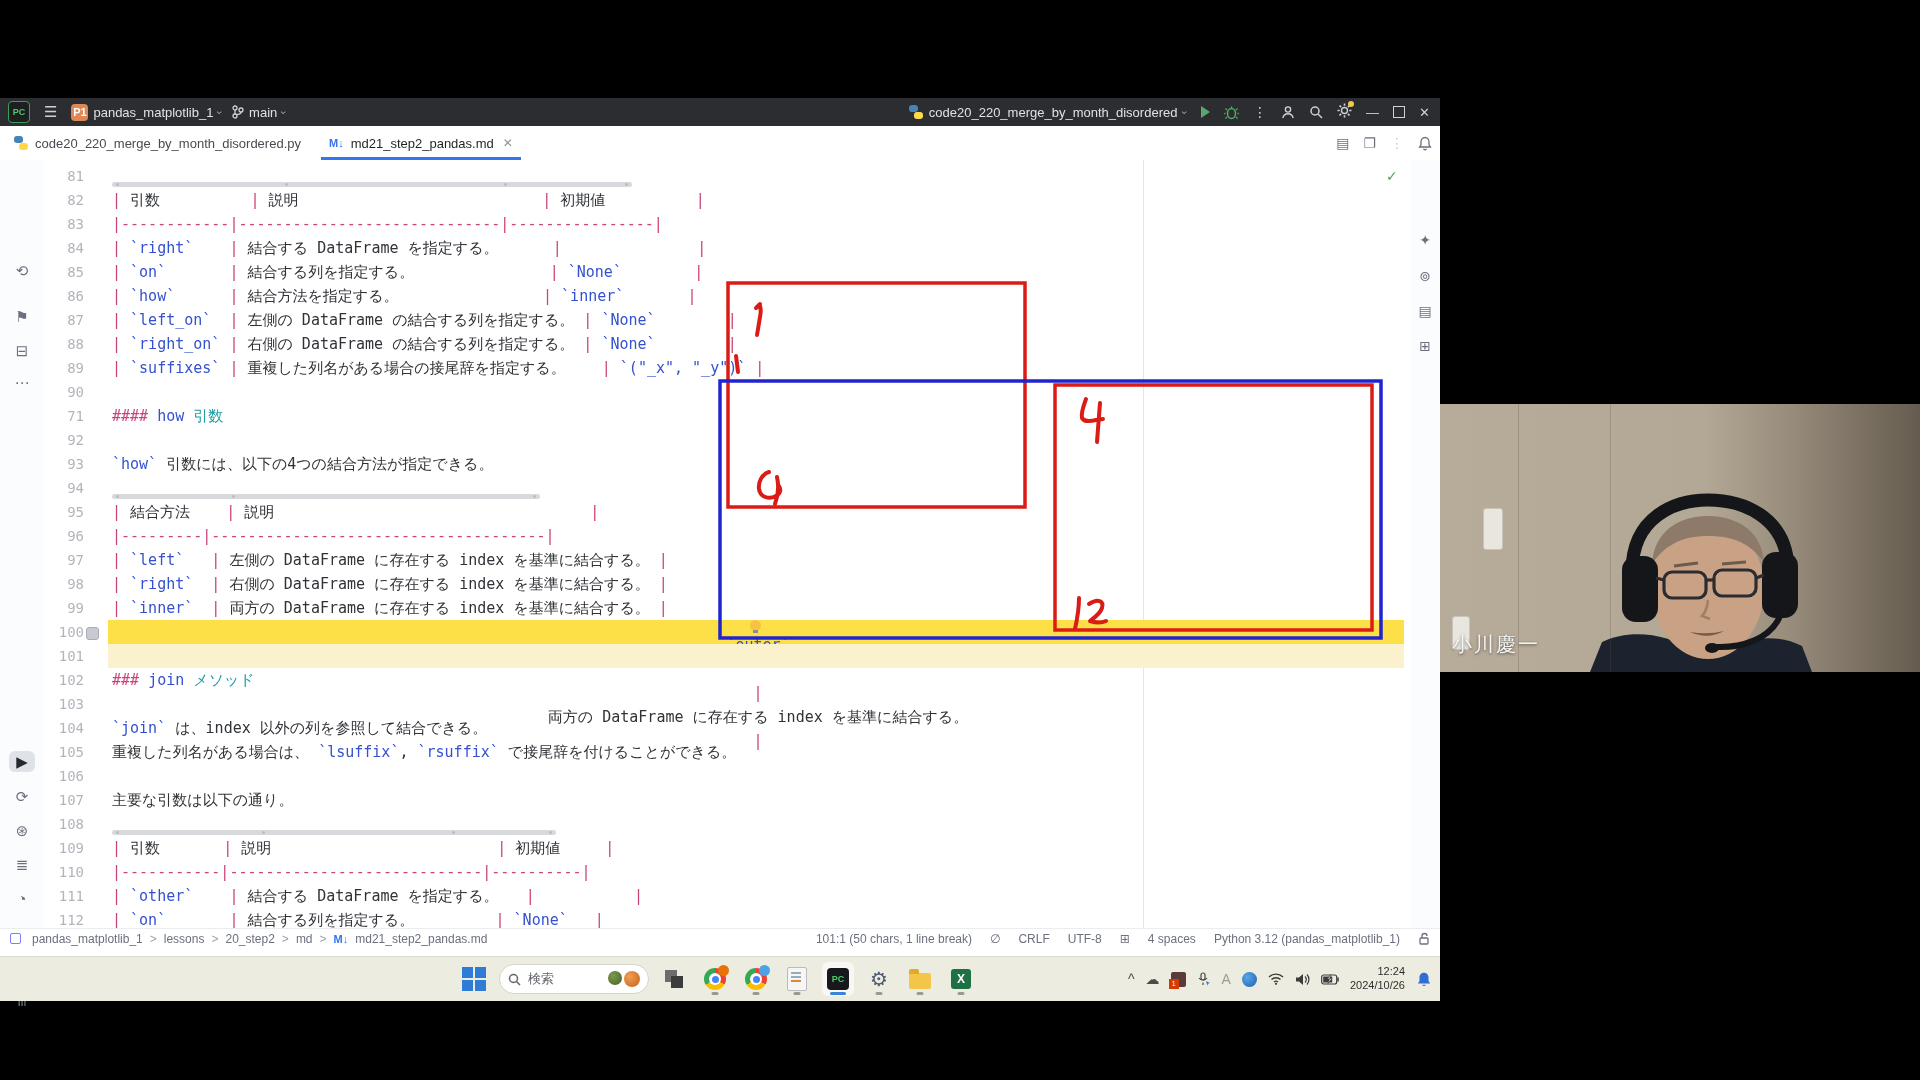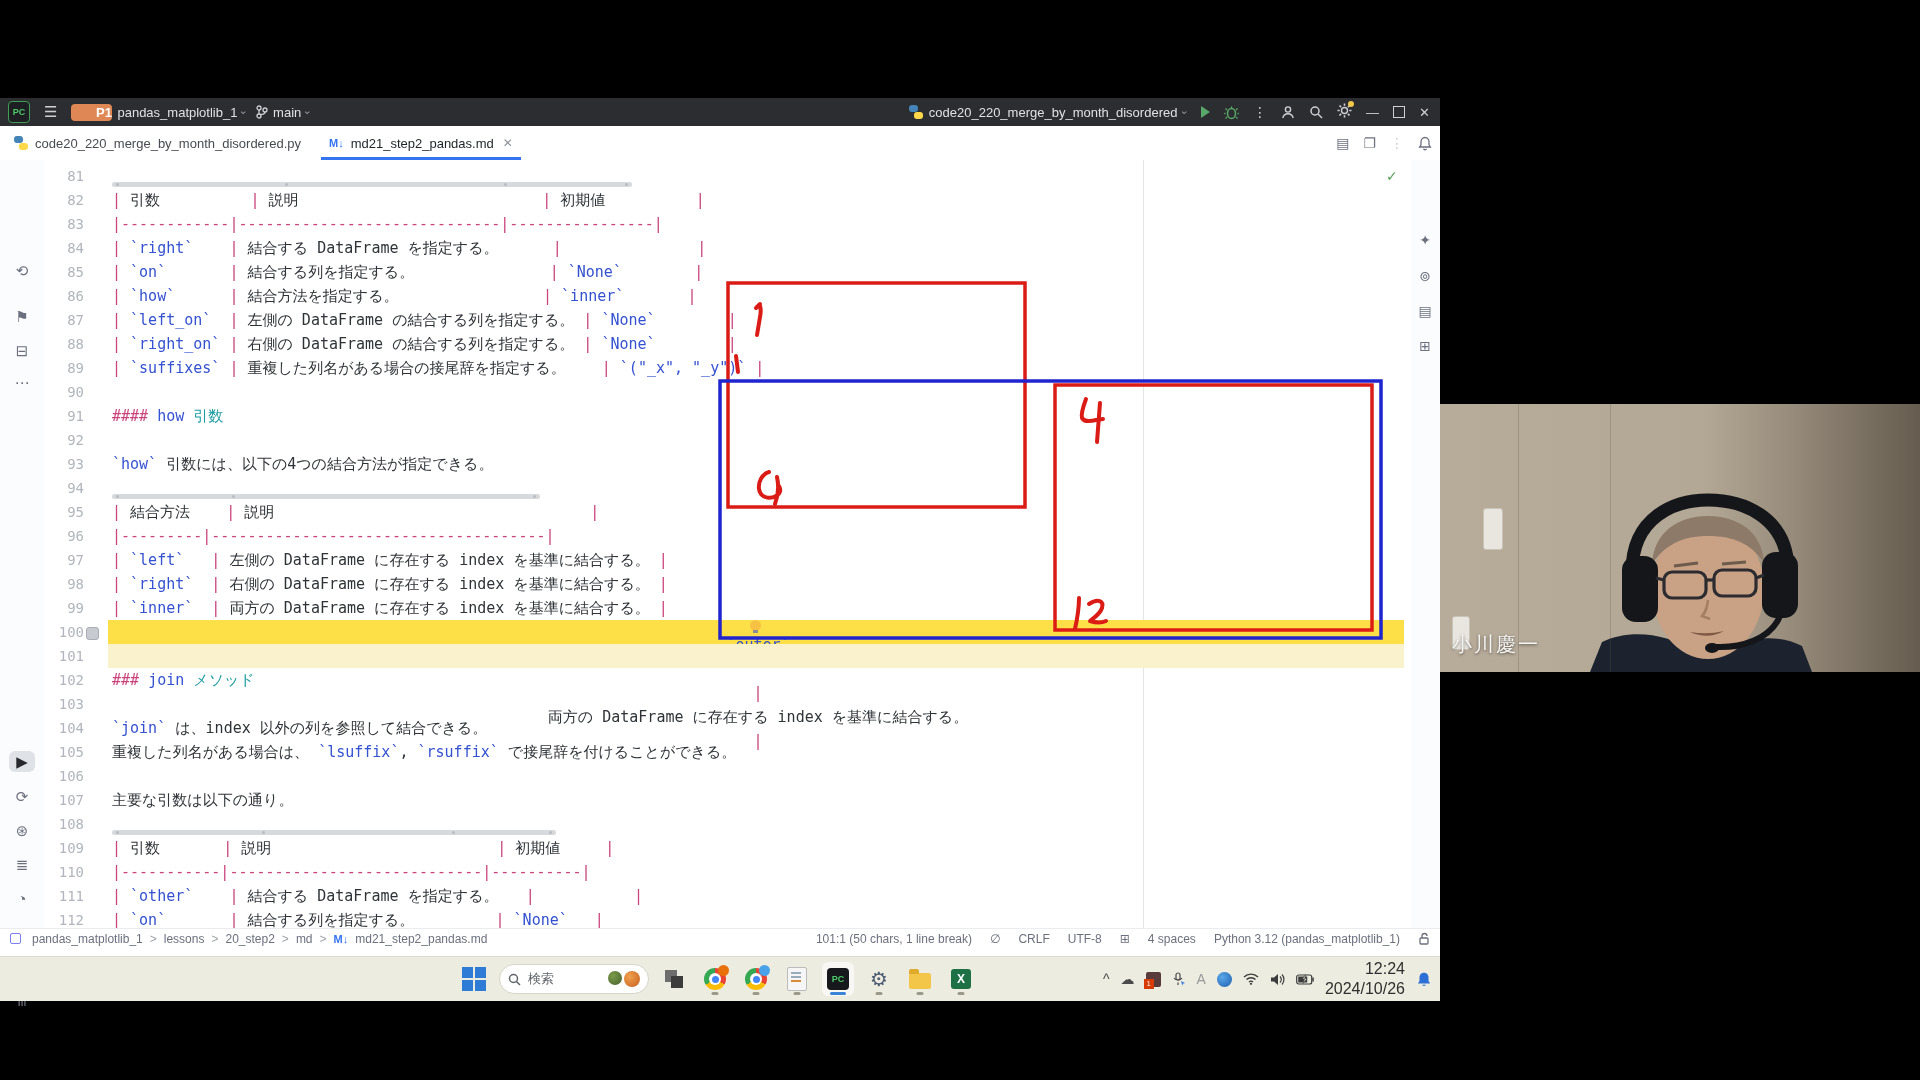--- a/index.html
+++ b/index.html
@@ -7,22 +7,22 @@
          font-family:"Liberation Sans","DejaVu Sans",sans-serif;}
   
   #share{position:absolute;left:0;top:98px;width:1440px;height:894px;background:#fff;}
   
   .titlebar{position:absolute;left:0;top:0;width:1440px;height:28px;background:#2b2d30;
             display:flex;align-items:center;color:#dfe1e5;font-size:13px;}
   .tb-left{display:flex;align-items:center;gap:10px;padding-left:8px;}
   .pc-logo{width:20px;height:20px;border-radius:4px;background:#1e1f22;border:1px solid #3f9e54;
            color:#4cc96a;font-size:9px;font-weight:bold;display:flex;align-items:center;justify-content:center;}
   .hamburger{font-size:15px;color:#ced0d6;padding:0 4px;}
-  .proj-badge{width:17px;height:17px;border-radius:4px;background:#e08855;color:#fff;font-size:13px;
-              font-weight:bold;display:flex;align-items:center;justify-content:center;padding-left:24px;}
+  .proj-badge{width:17px;height:17px;border-radius:4px;background:#e08855;color:#fff;font-size:11px;
+              font-weight:bold;display:flex;align-items:center;justify-content:center;}
   .tb-item{display:flex;align-items:center;gap:5px;color:#dfe1e5;}
   .chev{display:inline-block;transform:rotate(90deg);color:#9da0a8;font-size:11px;line-height:1;}
   .branch-ic{color:#ced0d6;font-size:12px;}
   .tb-right{margin-left:auto;display:flex;align-items:center;gap:14px;padding-right:10px;}
   .runcfg{display:flex;align-items:center;gap:6px;color:#dfe1e5;}
   .tri-run{width:0;height:0;border-left:9px solid #59a869;border-top:6px solid transparent;border-bottom:6px solid transparent;}
   .vdots{color:#ced0d6;font-size:14px;letter-spacing:0;}
   .tb-ic{color:#ced0d6;}
   .gear-wrap{position:relative;}
   .gear-dot{position:absolute;right:-2px;top:-2px;width:6px;height:6px;border-radius:50%;background:#f2c94c;}
@@ -112,21 +112,21 @@
   .folder{width:22px;height:16px;background:#f3c64a;border-radius:2px;position:relative;margin-top:4px;}
   .folder:before{content:"";position:absolute;left:0;top:-4px;width:10px;height:5px;background:#e0ab2d;border-radius:2px 2px 0 0;}
   .excel{width:20px;height:20px;border-radius:3px;background:#1e7145;color:#fff;font-weight:bold;font-size:12px;
          display:flex;align-items:center;justify-content:center;}
   .tray{position:absolute;right:8px;top:0;height:44px;display:flex;align-items:center;gap:11px;color:#3c3c3c;}
   .tray .glyph{font-size:14px;color:#4a4a4a;}
   .redgrid{width:15px;height:15px;background:#5a3b3b;border-radius:2px;position:relative;}
   .redgrid i{position:absolute;left:-2px;bottom:-2px;width:10px;height:10px;background:#d83b01;color:#fff;font-size:7px;
              font-style:normal;display:flex;align-items:center;justify-content:center;}
   .blueball{width:15px;height:15px;border-radius:50%;background:radial-gradient(circle at 35% 35%,#5aa7e8,#1d5fae);}
-  .clock{font-size:16px;text-align:right;line-height:1.25;color:#2f2f2f;}
+  .clock{font-size:11px;text-align:right;line-height:1.25;color:#2f2f2f;}
   .bellblue{color:#2e6fd6;font-size:16px;}
   
   #anno{position:absolute;left:0;top:0;width:1920px;height:1080px;pointer-events:none;}
   
   #webcam{position:absolute;left:1440px;top:404px;width:480px;height:268px;overflow:hidden;
           background:linear-gradient(90deg,#b7ab9a 0%,#b3a795 55%,#968b7a 74%,#84796a 83%,#655c4f 100%);}
   .seam{position:absolute;top:0;width:1px;height:268px;background:rgba(90,80,65,.25);}
   .switch{position:absolute;background:#e9e6df;border:1px solid #c9c4b8;border-radius:3px;}
   .camname{position:absolute;left:12px;bottom:14px;color:#f4f4f2;font-size:20px;
            text-shadow:0 1px 3px rgba(0,0,0,.55);letter-spacing:2px;}
@@ -266,21 +266,21 @@
           <div class="ln"><div class="gut">81</div><div class="lc"></div></div>
           <div class="ln"><div class="gut">82</div><div class="lc"><span class="seg-p">|</span><span class="seg-t"> 引数          </span><span class="seg-p">|</span><span class="seg-t"> 説明                           </span><span class="seg-p">|</span><span class="seg-t"> 初期値          </span><span class="seg-p">|</span></div></div>
           <div class="ln"><div class="gut">83</div><div class="lc"><span class="seg-p">|------------|-----------------------------|----------------|</span></div></div>
           <div class="ln"><div class="gut">84</div><div class="lc"><span class="seg-p">|</span><span class="seg-t"> </span><span class="seg-c">`right`</span><span class="seg-t">    </span><span class="seg-p">|</span><span class="seg-t"> 結合する DataFrame を指定する。      </span><span class="seg-p">|</span><span class="seg-t">               </span><span class="seg-p">|</span></div></div>
           <div class="ln"><div class="gut">85</div><div class="lc"><span class="seg-p">|</span><span class="seg-t"> </span><span class="seg-c">`on`</span><span class="seg-t">       </span><span class="seg-p">|</span><span class="seg-t"> 結合する列を指定する。               </span><span class="seg-p">|</span><span class="seg-t"> </span><span class="seg-c">`None`</span><span class="seg-t">        </span><span class="seg-p">|</span></div></div>
           <div class="ln"><div class="gut">86</div><div class="lc"><span class="seg-p">|</span><span class="seg-t"> </span><span class="seg-c">`how`</span><span class="seg-t">      </span><span class="seg-p">|</span><span class="seg-t"> 結合方法を指定する。                </span><span class="seg-p">|</span><span class="seg-t"> </span><span class="seg-c">`inner`</span><span class="seg-t">       </span><span class="seg-p">|</span></div></div>
           <div class="ln"><div class="gut">87</div><div class="lc"><span class="seg-p">|</span><span class="seg-t"> </span><span class="seg-c">`left_on`</span><span class="seg-t">  </span><span class="seg-p">|</span><span class="seg-t"> 左側の DataFrame の結合する列を指定する。 </span><span class="seg-p">|</span><span class="seg-t"> </span><span class="seg-c">`None`</span><span class="seg-t">        </span><span class="seg-p">|</span></div></div>
           <div class="ln"><div class="gut">88</div><div class="lc"><span class="seg-p">|</span><span class="seg-t"> </span><span class="seg-c">`right_on`</span><span class="seg-t"> </span><span class="seg-p">|</span><span class="seg-t"> 右側の DataFrame の結合する列を指定する。 </span><span class="seg-p">|</span><span class="seg-t"> </span><span class="seg-c">`None`</span><span class="seg-t">        </span><span class="seg-p">|</span></div></div>
           <div class="ln"><div class="gut">89</div><div class="lc"><span class="seg-p">|</span><span class="seg-t"> </span><span class="seg-c">`suffixes`</span><span class="seg-t"> </span><span class="seg-p">|</span><span class="seg-t"> 重複した列名がある場合の接尾辞を指定する。    </span><span class="seg-p">|</span><span class="seg-t"> </span><span class="seg-c">`("_x", "_y")`</span><span class="seg-t"> </span><span class="seg-p">|</span></div></div>
           <div class="ln"><div class="gut">90</div><div class="lc"></div></div>
-          <div class="ln"><div class="gut">91</div><div class="lc"><span class="seg-p">#### </span><span class="seg-c">how</span><span class="seg-k"> 引数</span></div></div>
+          <div class="ln"><div class="gut">71</div><div class="lc"><span class="seg-p">#### </span><span class="seg-c">how</span><span class="seg-k"> 引数</span></div></div>
           <div class="ln"><div class="gut">92</div><div class="lc"></div></div>
           <div class="ln"><div class="gut">93</div><div class="lc"><span class="seg-c">`how`</span><span class="seg-t"> 引数には、以下の4つの結合方法が指定できる。</span></div></div>
           <div class="ln"><div class="gut">94</div><div class="lc"></div></div>
           <div class="ln"><div class="gut">95</div><div class="lc"><span class="seg-p">|</span><span class="seg-t"> 結合方法    </span><span class="seg-p">|</span><span class="seg-t"> 説明                                   </span><span class="seg-p">|</span></div></div>
           <div class="ln"><div class="gut">96</div><div class="lc"><span class="seg-p">|---------|-------------------------------------|</span></div></div>
           <div class="ln"><div class="gut">97</div><div class="lc"><span class="seg-p">|</span><span class="seg-t"> </span><span class="seg-c">`left`</span><span class="seg-t">   </span><span class="seg-p">|</span><span class="seg-t"> 左側の DataFrame に存在する index を基準に結合する。 </span><span class="seg-p">|</span></div></div>
           <div class="ln"><div class="gut">98</div><div class="lc"><span class="seg-p">|</span><span class="seg-t"> </span><span class="seg-c">`right`</span><span class="seg-t">  </span><span class="seg-p">|</span><span class="seg-t"> 右側の DataFrame に存在する index を基準に結合する。 </span><span class="seg-p">|</span></div></div>
           <div class="ln"><div class="gut">99</div><div class="lc"><span class="seg-p">|</span><span class="seg-t"> </span><span class="seg-c">`inner`</span><span class="seg-t">  </span><span class="seg-p">|</span><span class="seg-t"> 両方の DataFrame に存在する index を基準に結合する。 </span><span class="seg-p">|</span></div></div>
           <div class="ln sel"><div class="gut">100<i class="gicon"></i></div><div class="lc"><span class="bulb"><i class="g"></i><i class="b"></i></span><span class="seg-c">`outer`</span><span class="seg-t"> </span><span class="seg-p">|</span><span class="seg-t"> 両方の DataFrame に存在する index を基準に結合する。 </span><span class="seg-p">|</span></div></div>
           <div class="ln cur"><div class="gut">101</div><div class="lc"></div></div>

